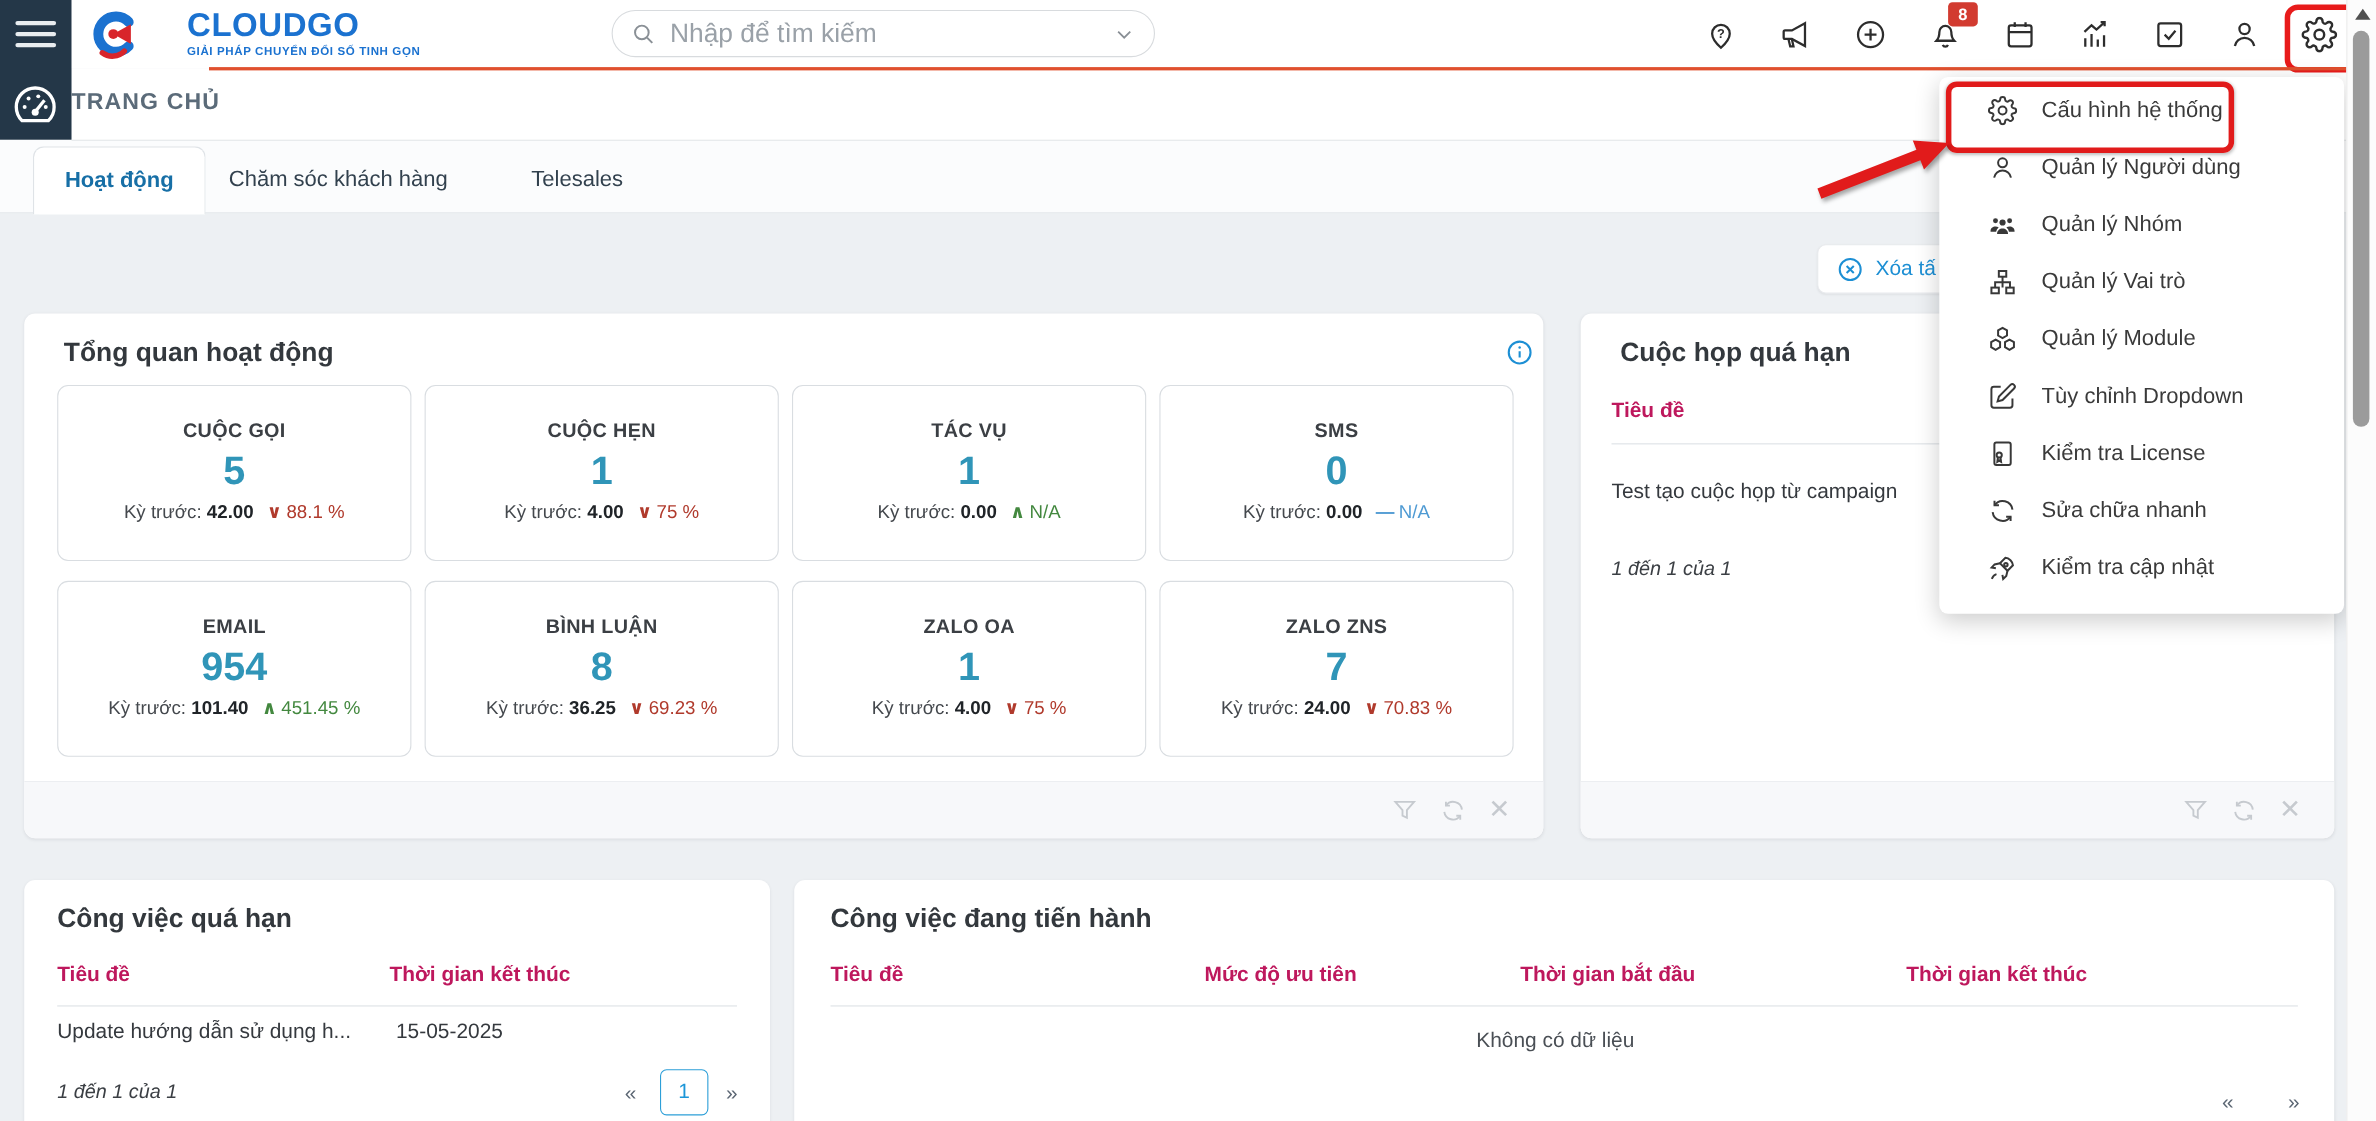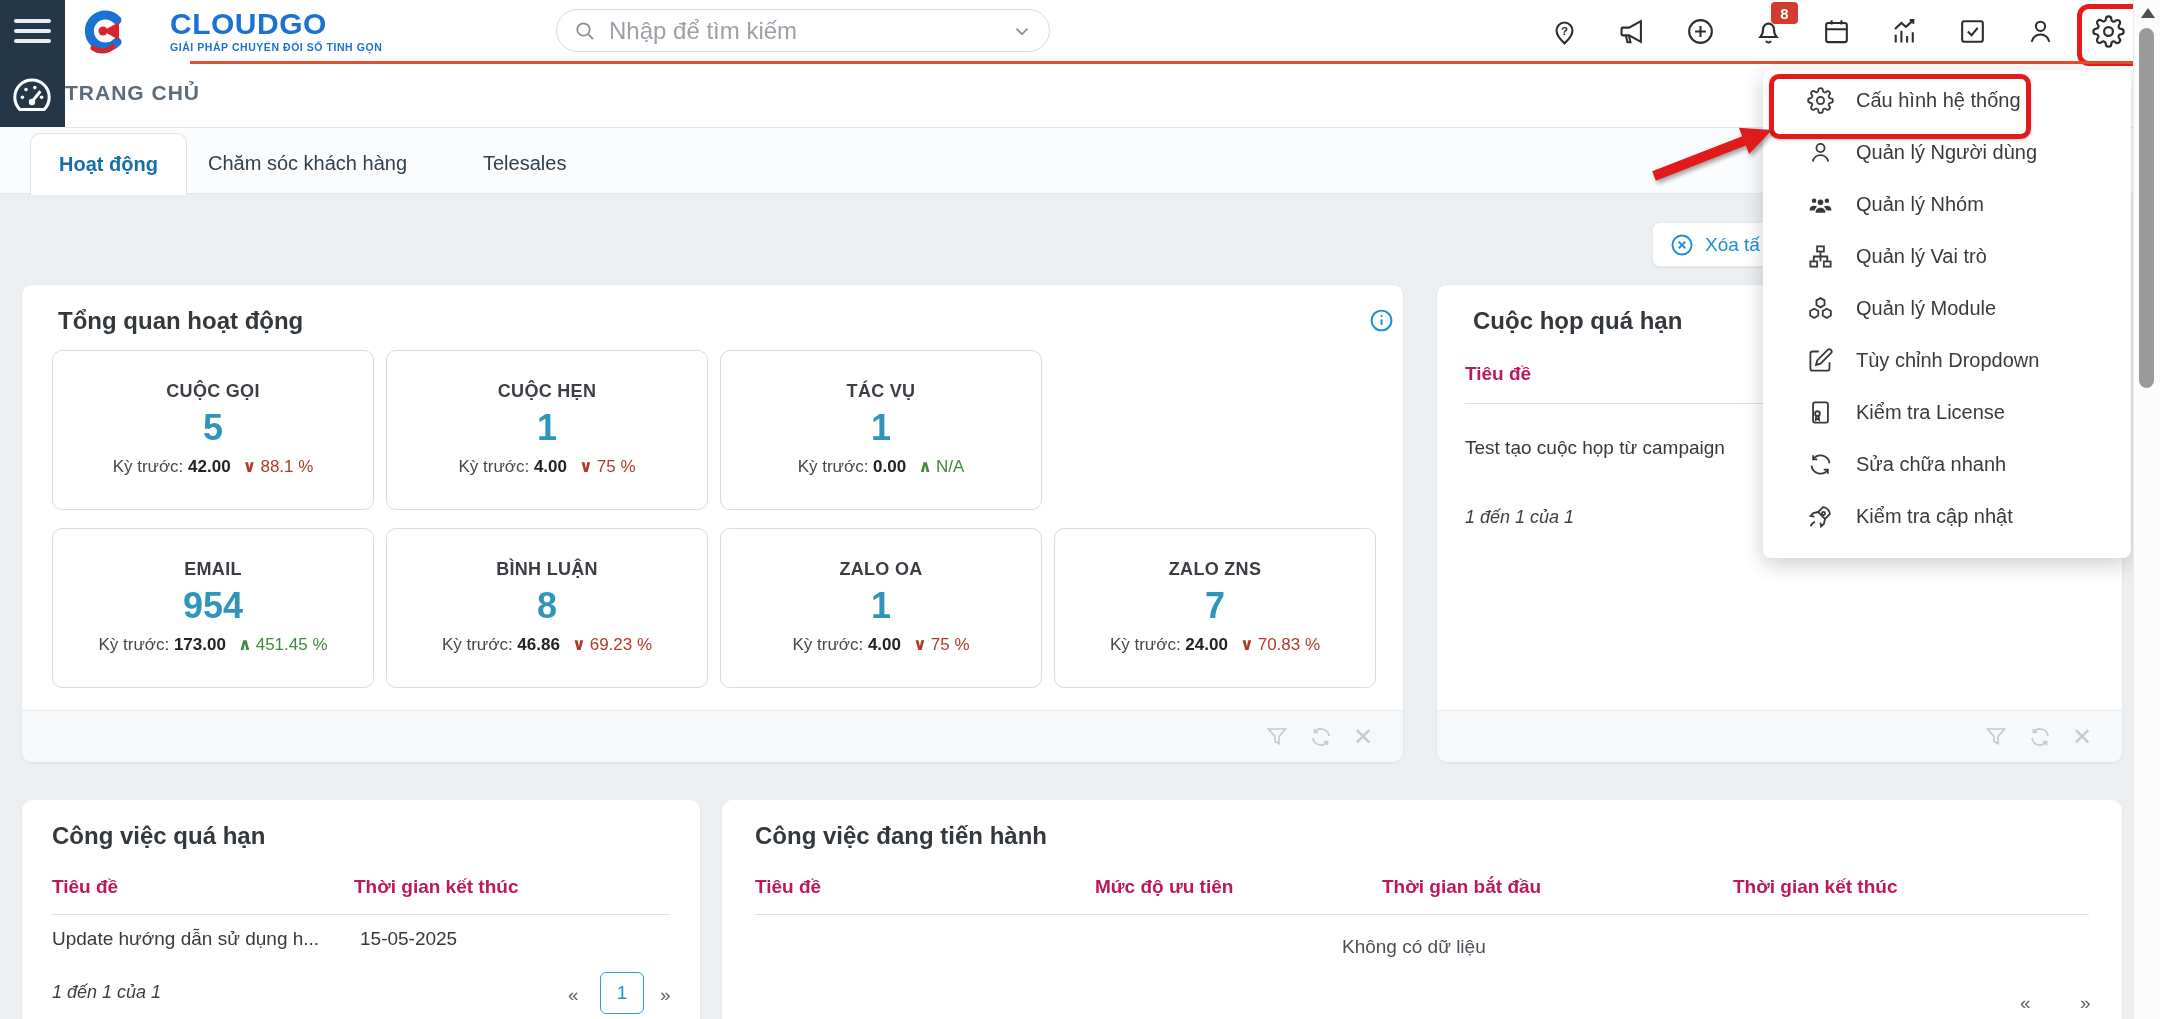--- a/index.html
+++ b/index.html
@@ -323,30 +323,35 @@
     <div class="stat-card" style="left:364px;top:65px;">
       <div class="sc-label">CUỘC HẸN</div>
       <div class="sc-value">1</div>
       <div class="sc-foot"><span>Kỳ trước:</span> <b>4.00</b><span class="trend down"><span class="tg">∨</span><span>75 %</span></span></div>
     </div>
     <div class="stat-card" style="left:698px;top:65px;">
       <div class="sc-label">TÁC VỤ</div>
       <div class="sc-value">1</div>
       <div class="sc-foot"><span>Kỳ trước:</span> <b>0.00</b><span class="trend up"><span class="tg">∧</span><span>N/A</span></span></div>
     </div>
+    <div class="stat-card" style="left:1032px;top:65px;">
+      <div class="sc-label">SMS</div>
+      <div class="sc-value">0</div>
+      <div class="sc-foot"><span>Kỳ trước:</span> <b>0.00</b><span class="trend flat"><span class="tg">—</span><span>N/A</span></span></div>
+    </div>
 
     <div class="stat-card" style="left:30px;top:243px;">
       <div class="sc-label">EMAIL</div>
       <div class="sc-value">954</div>
-      <div class="sc-foot"><span>Kỳ trước:</span> <b>173.00</b><span class="trend up"><span class="tg">∧</span><span>451.45 %</span></span></div>
+      <div class="sc-foot"><span>Kỳ trước:</span> <b>101.40</b><span class="trend up"><span class="tg">∧</span><span>451.45 %</span></span></div>
     </div>
     <div class="stat-card" style="left:364px;top:243px;">
       <div class="sc-label">BÌNH LUẬN</div>
       <div class="sc-value">8</div>
-      <div class="sc-foot"><span>Kỳ trước:</span> <b>46.86</b><span class="trend down"><span class="tg">∨</span><span>69.23 %</span></span></div>
+      <div class="sc-foot"><span>Kỳ trước:</span> <b>36.25</b><span class="trend down"><span class="tg">∨</span><span>69.23 %</span></span></div>
     </div>
     <div class="stat-card" style="left:698px;top:243px;">
       <div class="sc-label">ZALO OA</div>
       <div class="sc-value">1</div>
       <div class="sc-foot"><span>Kỳ trước:</span> <b>4.00</b><span class="trend down"><span class="tg">∨</span><span>75 %</span></span></div>
     </div>
     <div class="stat-card" style="left:1032px;top:243px;">
       <div class="sc-label">ZALO ZNS</div>
       <div class="sc-value">7</div>
       <div class="sc-foot"><span>Kỳ trước:</span> <b>24.00</b><span class="trend down"><span class="tg">∨</span><span>70.83 %</span></span></div>

